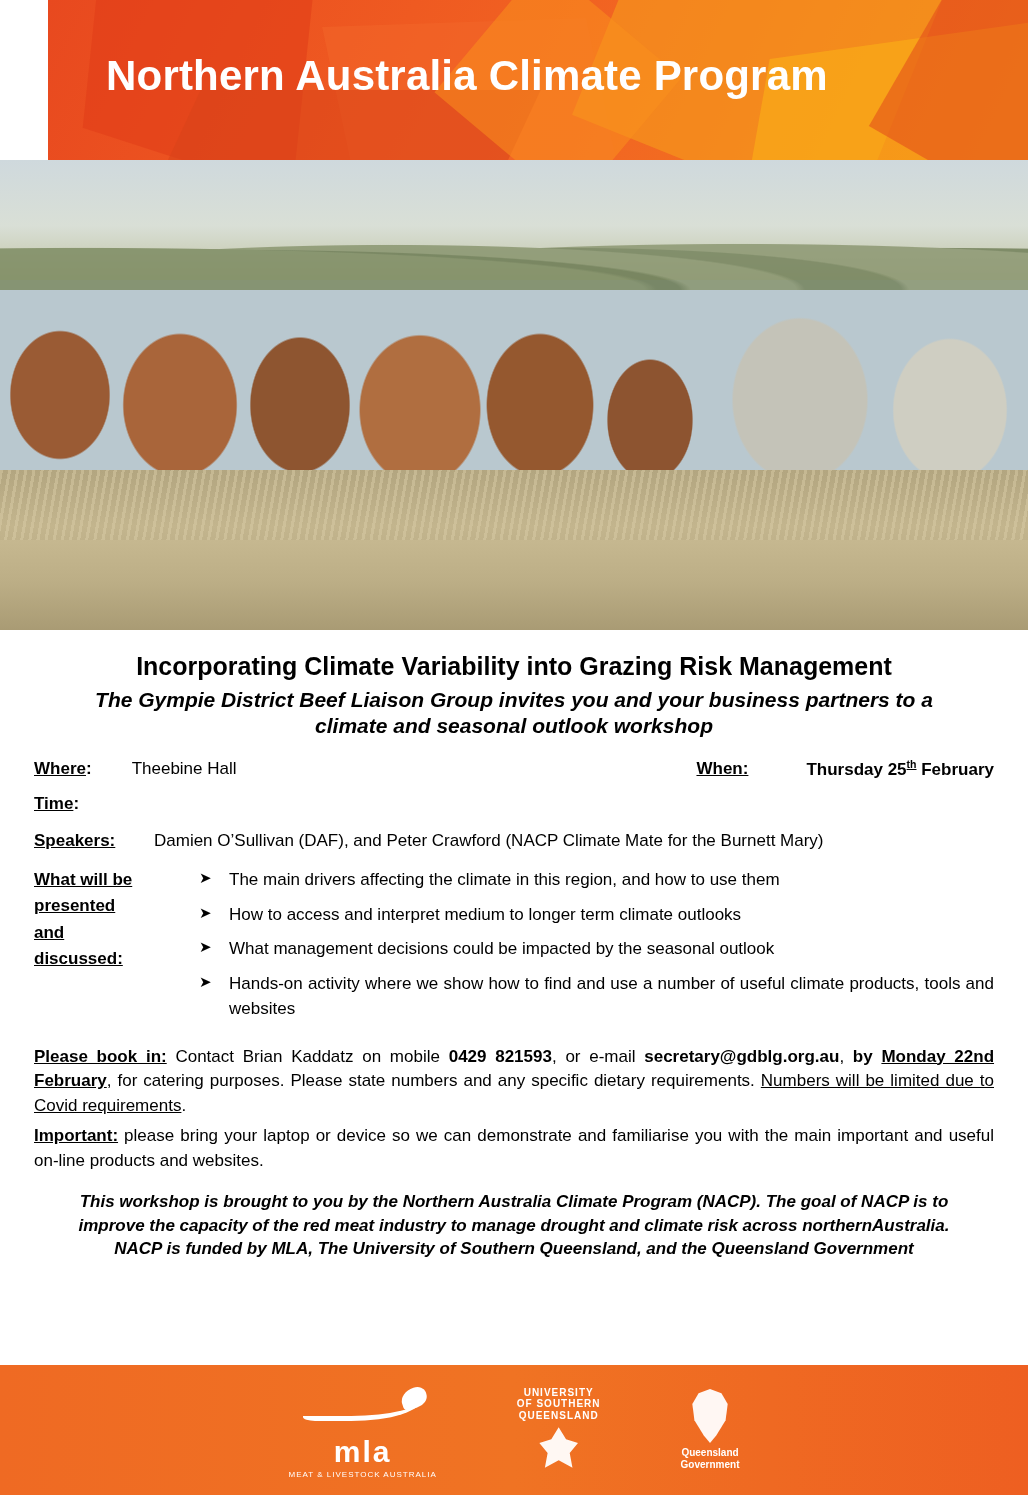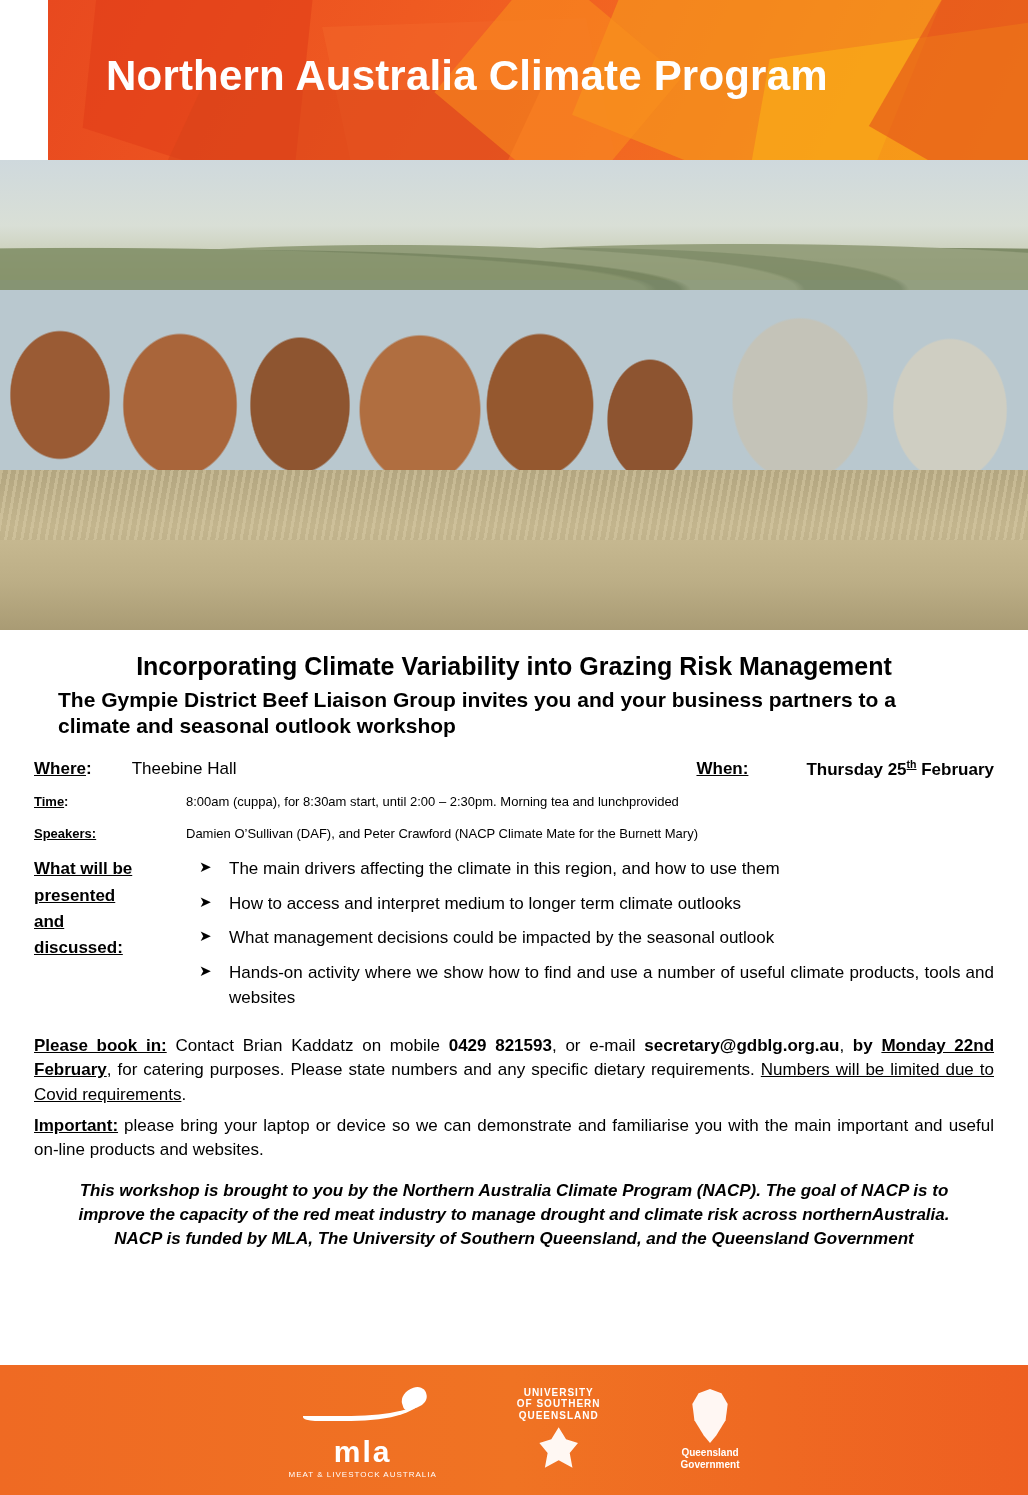--- a/index.html
+++ b/index.html
@@ -103,32 +103,33 @@
   .content {
     padding: 22px 34px 0 34px;
   }
   .title {
     text-align: center;
     font-size: 25px;
     font-weight: bold;
     margin: 0 0 6px 0;
   }
   .subtitle {
+    text-align: center;
     font-size: 21px;
     font-weight: bold;
+    font-style: italic;
     line-height: 1.25;
     margin: 0 24px 18px 24px;
   }
 
   .row {
     display: flex;
     margin-bottom: 14px;
-    font-size: 13px;
+    font-size: 17px;
     line-height: 1.35;
-    gap: 32px;
   }
   .lbl {
     font-weight: bold;
     white-space: nowrap;
   }
   .u { text-decoration: underline; }
 
   .where-when {
     display: flex;
     align-items: flex-end;
@@ -268,21 +269,20 @@
     <span class="w-lbl u">Where</span>
     <span class="w-lbl">:</span>
     <span class="w-val">Theebine Hall</span>
     <span class="spacer"></span>
     <span class="when-lbl u">When:</span>
     <span class="when-val"><span>Thursday 25</span><sup>th</sup><span> February</span></span>
   </div>
 
   <div class="row time-row">
     <span class="lbl"><span class="u">Time</span><span>:</span></span>
-    <span class="val">8:00am (cuppa), for 8:30am start, until 2:00 – 2:30pm. Morning tea and lunchprovided</span>
   </div>
 
   <div class="row speakers-row">
     <span class="lbl u">Speakers:</span>
     <span class="val">Damien O’Sullivan (DAF), and Peter  Crawford  (NACP Climate Mate for the Burnett Mary)</span>
   </div>
 
   <div class="presented">
     <div class="presented-label">
       <span>What will be</span><br>

